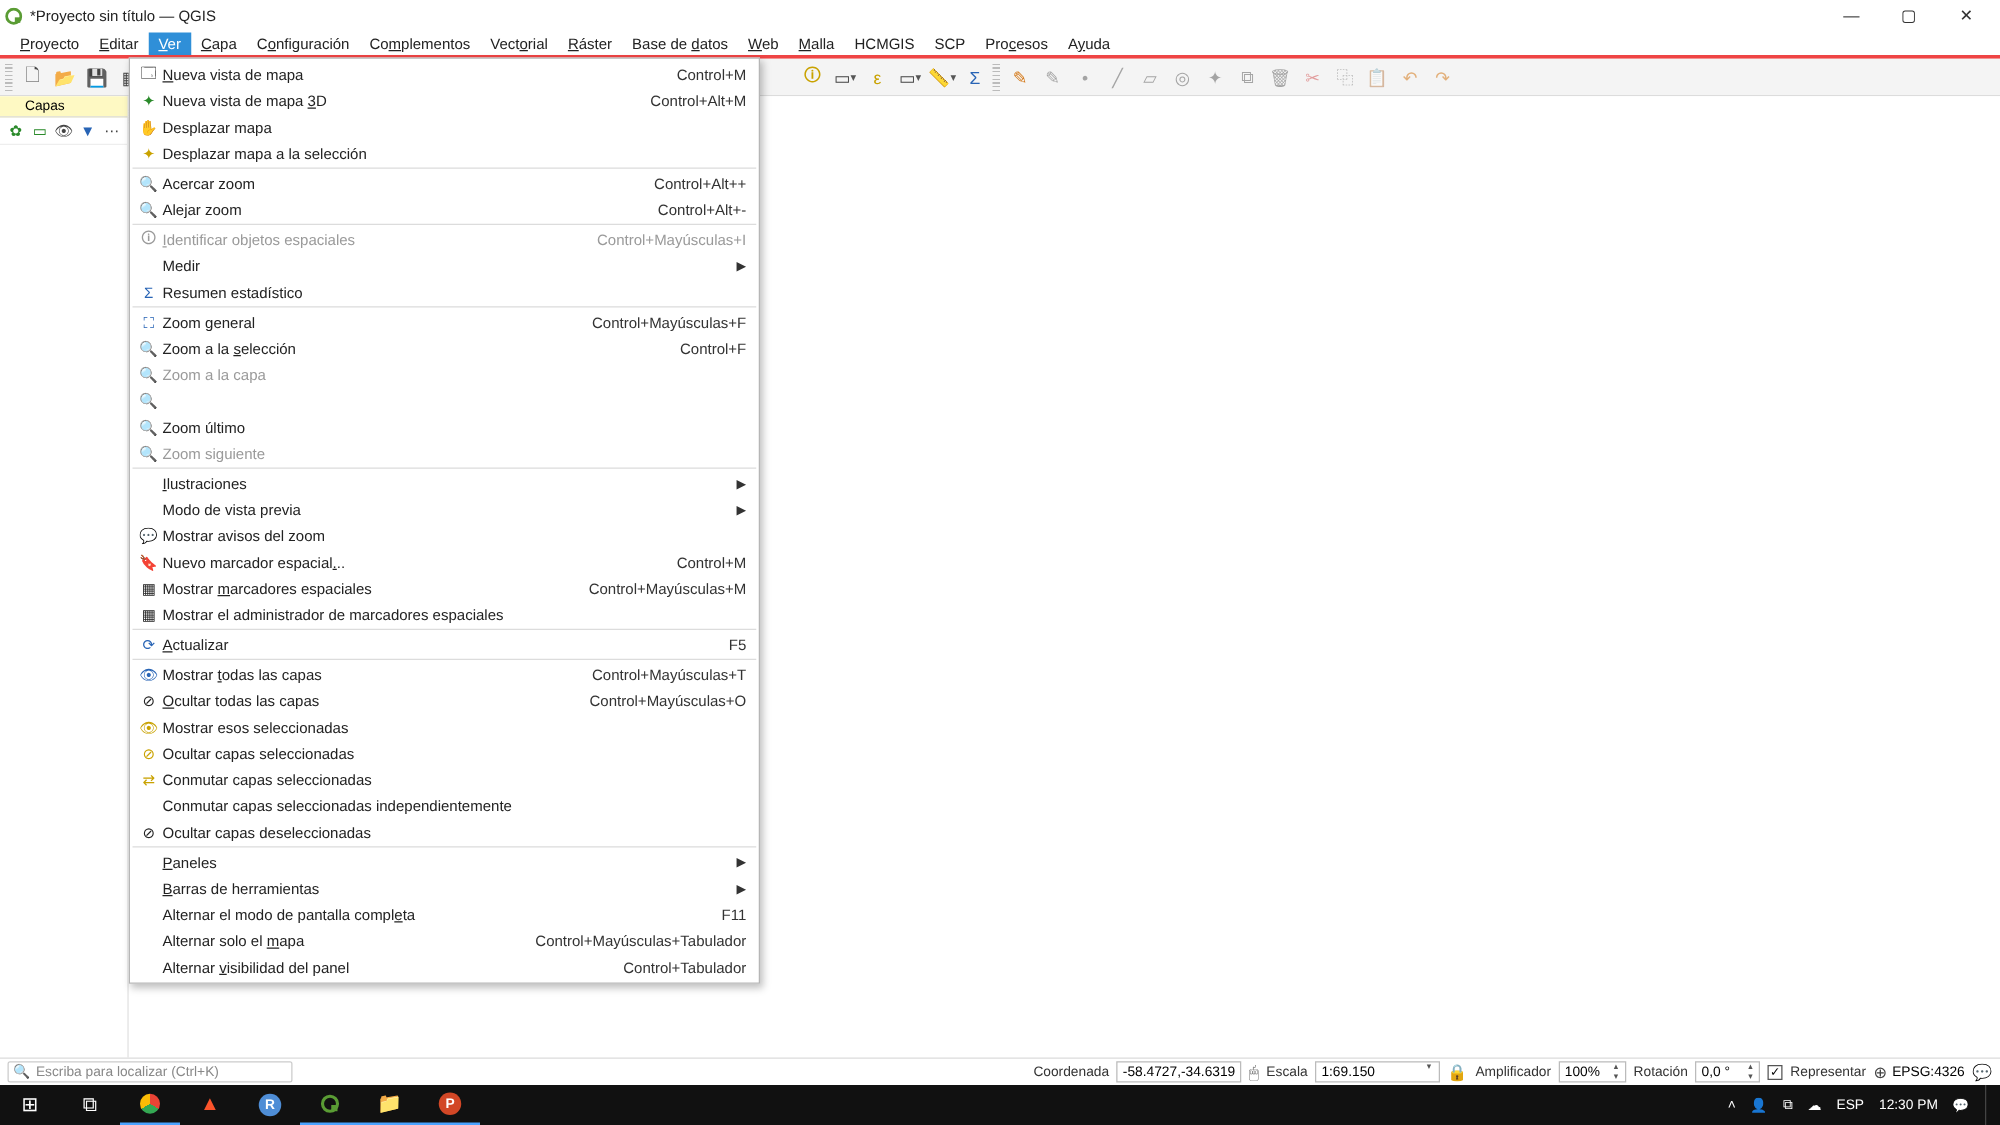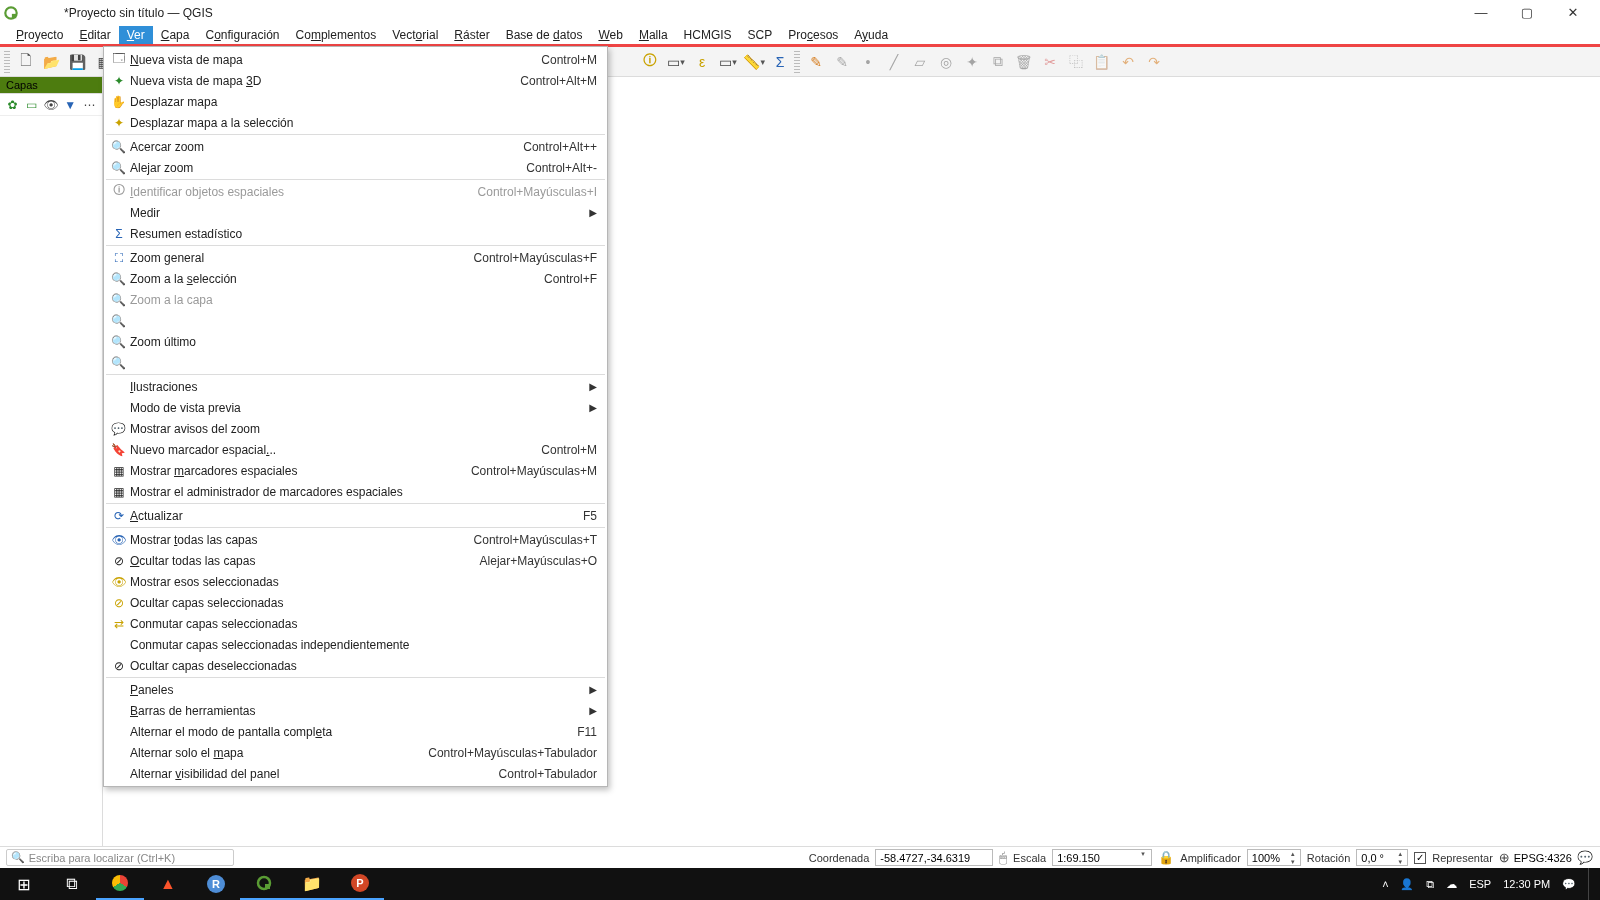--- a/index.html
+++ b/index.html
@@ -1,21 +1,21 @@
 <!DOCTYPE html>
 <html><head>
 <meta charset="utf-8">
 <style>
 * { margin: 0; padding: 0; box-sizing: border-box; font-family: "Segoe UI", Tahoma, sans-serif; }
 body { width: 1600px; height: 900px; background: #fff; overflow: hidden; position: relative; font-size: 12px; }
 
 
 .titlebar { height: 25px; display: flex; align-items: center; padding: 0 4px; background: #fff; }
 .titlebar .logo { width: 14px; height: 14px; margin-right: 6px; }
-.titlebar .title { font-size: 12px; color: #222; margin-left: 40px; }
+.titlebar .title { font-size: 12px; color: #222; }
 .titlebar .winctrl { margin-left: auto; display: flex; }
 .titlebar .winctrl div { width: 46px; text-align: center; font-size: 13px; color: #333; }
 
 
 .menubar { height: 22px; display: flex; align-items: center; padding: 0 8px; background: #fff; border-bottom: 3px solid #ef4444; }
 .menubar .mitem { padding: 2px 8px; font-size: 12px; color: #222; cursor: pointer; }
 .menubar .mitem.active { background: #2f8fd8; color: #fff; }
 .menubar .mitem .u { text-decoration: underline; }
 
 
@@ -23,21 +23,21 @@
 .tbtn { width: 24px; height: 24px; display:flex; align-items:center; justify-content:center; font-size:14px; color:#444; border:1px solid transparent; border-radius:2px; }
 .tbtn.small { width:20px; font-size:12px; }
 .tsep { width: 6px; }
 .handle { width:6px; height:22px; background: repeating-linear-gradient(#bbb, #bbb 1px, transparent 1px, transparent 3px); margin-right:2px; }
 .dd { font-size:9px; color:#555; }
 
 .c-red{color:#c33} .c-green{color:#2a8a2a} .c-blue{color:#2864b5} .c-yel{color:#c9a200} .c-cyan{color:#1a9bb0} .c-ora{color:#d57a1a}
 
 
 .leftdock { position:absolute; left:0; top:77px; width:103px; bottom:32px; background:#fff; border-right:1px solid #dcdcdc; }
-.leftdock .paneltitle { font-size:11px; padding:2px 6px; background:#4d7c0f; border-bottom:1px solid #dcdcdc; }
+.leftdock .paneltitle { font-size:11px; padding:2px 20px; background:#fef9c3; border-bottom:1px solid #dcdcdc; }
 .leftdock .panelbar { height:22px; display:flex; align-items:center; gap:2px; padding:0 4px; border-bottom:1px solid #eee; }
 .leftdock .tabbar { position:absolute; bottom:0; left:0; right:0; display:flex; border-top:1px solid #dcdcdc; }
 .leftdock .tabbar div { flex:1; text-align:center; font-size:11px; padding:3px 2px; border-right:1px solid #dcdcdc; background:#f5f5f5; }
 .leftdock .tabbar div.active{ background:#fff; }
 
 
 .canvas { position:absolute; left:103px; right:0; top:77px; bottom:32px; background:#fff; }
 
 
 .dropdown { position:absolute; left:103px; top:46px; width:505px; background:#fff; border:1px solid #b6b6b6; box-shadow:2px 3px 6px rgba(0,0,0,.25); z-index:50; padding:2px 0; }
@@ -250,20 +250,21 @@
     </div>
   <div class="ditem disabled">
       <span class="ico">🔍</span>
     </div>
   <div class="ditem">
       <span class="ico c-blue">🔍</span>
       <span class="lbl">Zoom último</span>
     </div>
   <div class="ditem disabled">
       <span class="ico">🔍</span>
+      <span class="lbl">Zoom siguiente</span>
     </div>
   <div class="dsep"></div>
   <div class="ditem">
       <span class="ico"></span>
       <span class="lbl"><span class="u">I</span>lustraciones</span>
       <span class="arw">▶</span>
     </div>
   <div class="ditem">
       <span class="ico"></span>
       <span class="lbl">Modo de vista previa</span>
@@ -295,21 +296,21 @@
     </div>
   <div class="dsep"></div>
   <div class="ditem">
       <span class="ico c-blue">👁</span>
       <span class="lbl">Mostrar <span class="u">t</span>odas las capas</span>
       <span class="sc">Control+Mayúsculas+T</span>
     </div>
   <div class="ditem">
       <span class="ico">⊘</span>
       <span class="lbl"><span class="u">O</span>cultar todas las capas</span>
-      <span class="sc">Alejar+Mayúsculas+O</span>
+      <span class="sc">Control+Mayúsculas+O</span>
     </div>
   <div class="ditem">
       <span class="ico c-yel">👁</span>
       <span class="lbl">Mostrar esos seleccionadas</span>
     </div>
   <div class="ditem">
       <span class="ico c-yel">⊘</span>
       <span class="lbl">Ocultar capas seleccionadas</span>
     </div>
   <div class="ditem">
@@ -352,21 +353,21 @@
     </div>
 </div>
 
 <div class="statusbar">
   <div class="search">
       <span>🔍</span>
       <span>Escriba para localizar (Ctrl+K)</span>
     </div>
   <div class="spacer"></div>
   <span class="lbl">Coordenada</span>
-  <span class="fld" style="width:118px">
+  <span class="fld" style="width:100px">
       <span>-58.4727,-34.6319</span>
     </span>
   <span class="ico">🖱</span>
   <span class="lbl">Escala</span>
   <span class="fld" style="width:100px">
       <span>1:69.150</span>
       <span class="spin" style="width:14px">
         <div>▾</div>
       </span>
     </span>

